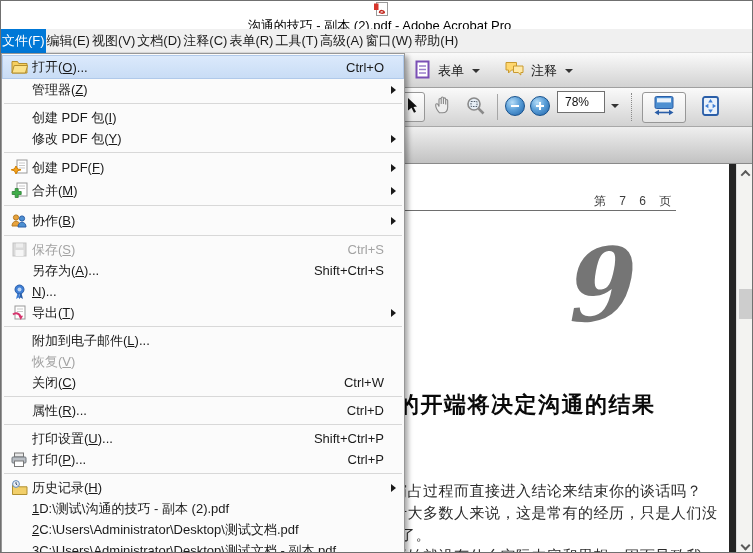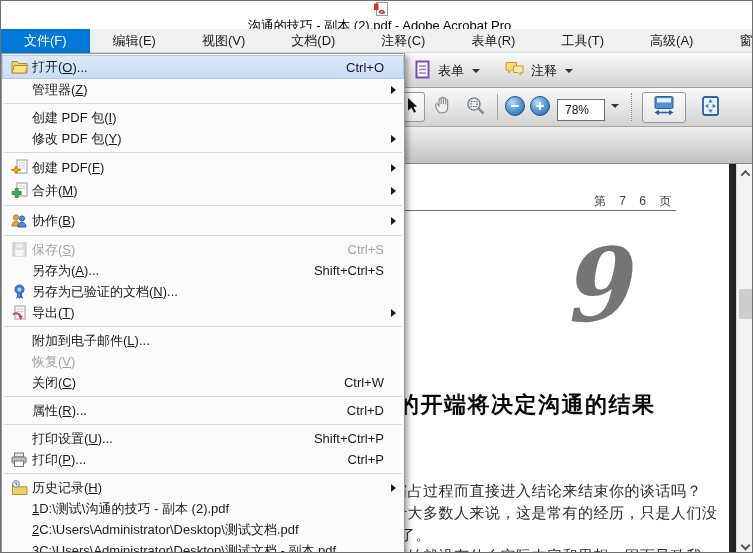--- a/index.html
+++ b/index.html
@@ -11,36 +11,36 @@
     -webkit-font-smoothing:antialiased;
   }
   
   .titlebar{position:absolute;left:0;top:0;width:100%;height:28px;background:#fff;display:flex;align-items:center;flex-direction:column;}
   .titlebar .appicon{margin-left:8px;width:16px;height:16px;flex:none;}
   .titlebar .title{margin-left:6px;font-size:13px;color:#000;white-space:nowrap;}
   .winbtns{margin-left:auto;display:flex;height:100%;}
   .winbtn{width:45px;height:28px;display:flex;align-items:center;justify-content:center;}
   
   .menubar{position:absolute;left:0;top:28px;width:100%;height:24px;background:#f0f0f0;display:flex;align-items:stretch;font-size:13px;box-shadow:inset 0 -1px 0 #dcdcdc;}
-  .menubar .mbitem{padding:0 23px;display:flex;align-items:center;color:#1a1a1a;white-space:nowrap;}
+  .menubar .mbitem{padding:0 1px;display:flex;align-items:center;color:#1a1a1a;white-space:nowrap;}
   .menubar .mbitem.active{background:#0078d7;color:#fff;}
   
   .tbrow{position:absolute;left:0;width:100%;background:linear-gradient(#fafafa,#d2d2d2);}
   .tb1{top:52px;height:35px;border-bottom:1px solid #a0a0a0;}
   .tb2{top:87px;height:39px;border-bottom:1px solid #a8a8a8;}
   .tb3{top:126px;height:37px;background:linear-gradient(#efefef,#c2c2c2);border-bottom:1px solid #8a8a8a;}
   .tb1-group{position:absolute;left:406px;top:3px;display:flex;gap:10px;}
   .tbtn{display:flex;align-items:center;gap:6px;padding:4px 7px;font-size:13px;color:#1a1a1a;border-radius:3px;}
   .caret-down{width:0;height:0;border-left:4px solid transparent;border-right:4px solid transparent;border-top:4px solid #333;margin-left:2px;}
   .tool{position:absolute;display:flex;align-items:center;justify-content:center;}
   .toolbtn-pressed{background:linear-gradient(#fdfdfd,#e6e6e6);border:1px solid #979797;border-radius:3px;}
   .vsep{position:absolute;width:1px;height:26px;top:6px;background:#a6a6a6;}
   .dotsep{position:absolute;width:1px;height:28px;top:5px;border-left:1px dotted #8a8a8a;}
   .zoomcircle{width:20px;height:20px;border-radius:50%;border:1px solid #17518c;background:radial-gradient(circle at 35% 30%, #b5dcf7 0%, #5b9fd8 45%, #1e62a8 100%);display:flex;align-items:center;justify-content:center;}
-  .zoombox{position:absolute;left:556px;top:11px;width:48px;height:22px;background:#fff;border:1px solid #707070;font-size:12px;color:#111;display:flex;align-items:center;padding-left:7px;}
+  .zoombox{position:absolute;left:556px;top:3px;width:48px;height:22px;background:#fff;border:1px solid #707070;font-size:12px;color:#111;display:flex;align-items:center;padding-left:7px;}
   .zoomcaret{position:absolute;left:608px;top:16px;}
   
   .docpane{position:absolute;left:0;top:163px;width:100%;height:390px;background:#fff;}
   .page-edge{position:absolute;left:728px;top:0;width:7px;height:100%;background:#242424;}
   .scrollbar{position:absolute;left:735px;top:0;width:18px;height:100%;background:#f3f3f1;border-left:1px solid #dcdcdc;}
   .sb-btn{position:absolute;left:0;width:100%;height:18px;display:flex;align-items:center;justify-content:center;}
   .chev-up{width:7px;height:7px;border-left:2px solid #5a5a5a;border-top:2px solid #5a5a5a;transform:rotate(45deg) translate(1px,1px);}
   .chev-down{width:7px;height:7px;border-left:2px solid #5a5a5a;border-top:2px solid #5a5a5a;transform:rotate(225deg);}
   .sb-thumb{position:absolute;left:2px;top:125px;width:14px;height:30px;background:#cdcdcd;}
   .pg-header{position:absolute;left:593px;top:29px;font-size:12px;color:#3d3d3d;letter-spacing:5px;white-space:nowrap;}
@@ -370,21 +370,20 @@
     <div class="mi">
       <span class="ic">
         <svg width="15" height="16" viewBox="0 0 15 16">
           <path d="M5.5 9 4 15l2.5-1.5L8 15 7 9z" fill="#3f7fd6"></path>
           <path d="M9.5 9 11 15l-2.5-1.5L7 15l1-6z" fill="#2a5ea8"></path>
           <circle cx="7.5" cy="5.5" r="4.5" fill="#3f7fd6" stroke="#2a5ea8"></circle>
           <circle cx="7.5" cy="5.5" r="2" fill="#bcd6f5"></circle>
         </svg>
       </span>
       <span class="lbl">
-          <span>另存为已验证的文档(</span>
           <u>N</u>
           <span>)...</span>
         </span>
     </div>
 
     <div class="mi">
       <span class="ic">
         <svg width="16" height="16" viewBox="0 0 16 16">
           <rect x="4" y="1" width="10" height="13" fill="#fff" stroke="#999"></rect>
           <line x1="6" y1="4" x2="12" y2="4" stroke="#c9c9c9"></line>

